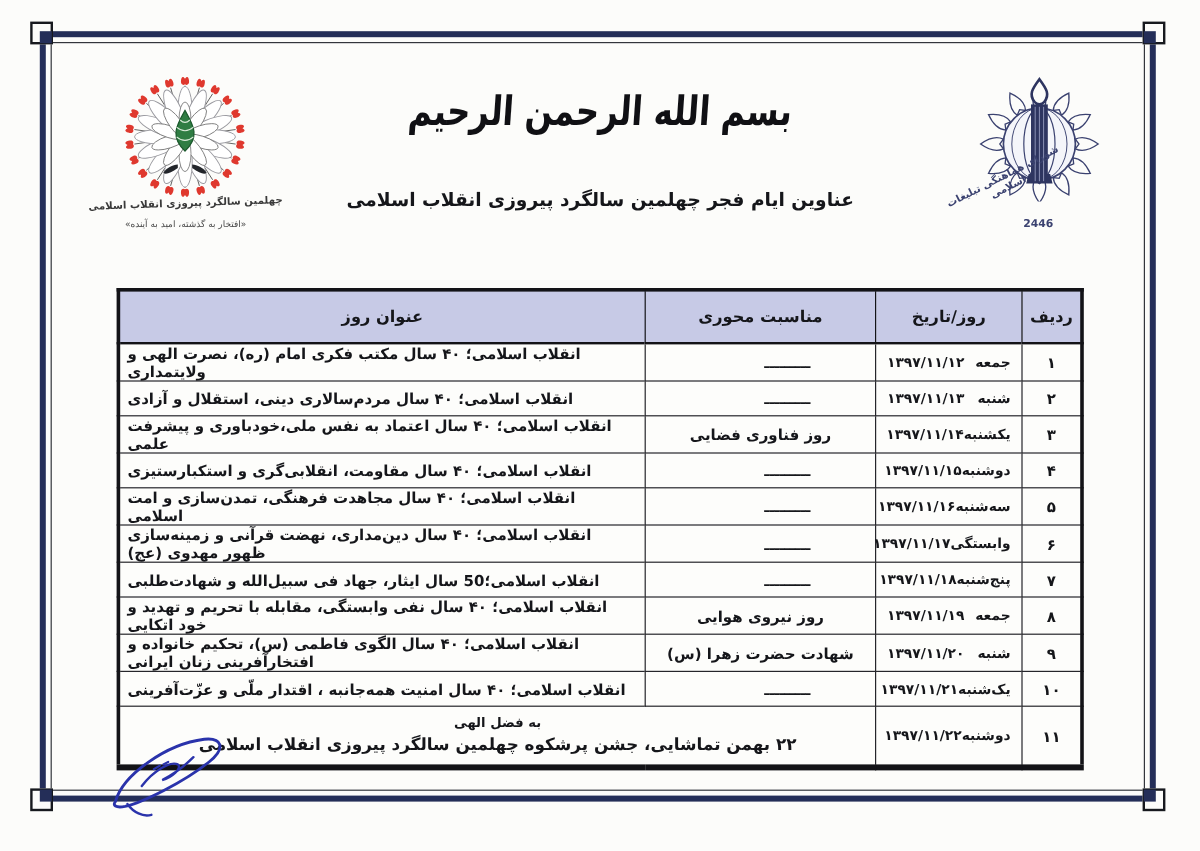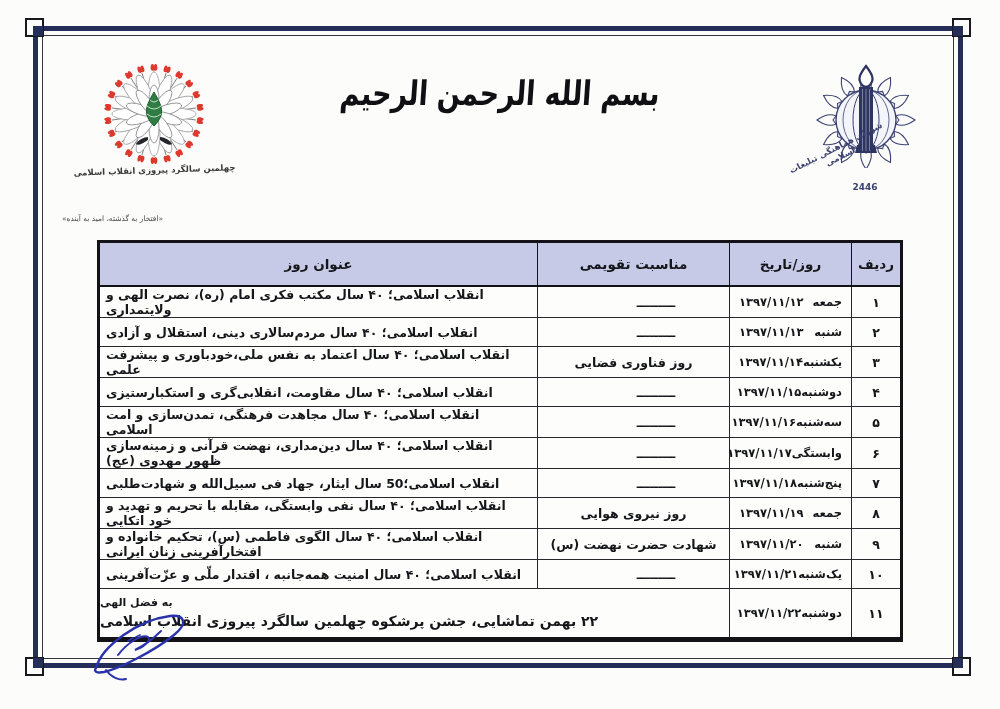--- a/index.html
+++ b/index.html
@@ -22,22 +22,22 @@
     position:absolute;left:0;right:0;top:78px;text-align:center;
     font-size:27px;font-weight:bold;letter-spacing:-1px;
     transform:skewX(-4deg) scaleY(1.25);color:#101014;
   }
   .doc-title{position:absolute;left:0;right:0;top:158px;text-align:center;font-size:15.5px;font-weight:bold;}
   .doc-subtitle{position:absolute;left:0;right:0;top:190px;text-align:center;font-size:15.5px;font-weight:bold;}
   
   .logo-left{position:absolute;left:84px;top:62px;width:140px;height:105px;}
   .logo-left-cap1{position:absolute;left:62px;top:165px;width:185px;text-align:center;
     font-size:8.5px;font-weight:bold;color:#3a3a3a;transform:rotate(-2deg);}
-  .logo-left-cap2{position:absolute;left:62px;top:182px;width:185px;text-align:left;
-    font-size:7.5px;color:#4a4a4a;margin-top:32px;}
+  .logo-left-cap2{position:absolute;left:62px;top:182px;width:185px;text-align:center;
+    font-size:7.5px;color:#4a4a4a;}
   .logo-right{position:absolute;left:796px;top:58px;width:140px;height:110px;}
   .logo-right-cap{position:absolute;left:778px;top:142px;width:120px;text-align:center;
     font-size:8.5px;font-weight:bold;color:#3b4270;transform:rotate(-27deg);}
   .logo-right-year{position:absolute;left:820px;top:182px;width:90px;text-align:center;
     font-size:9px;font-weight:bold;color:#3b4270;}
   
   .doc-table{
     position:absolute;right:97px;top:240px;width:806px;
     border-collapse:collapse;direction:rtl;table-layout:fixed;
     border:3px solid #131317;border-bottom-width:5px;
@@ -50,21 +50,21 @@
     border:1px solid #26262b;font-size:12.5px;font-weight:bold;padding:0;height:28px;
     background:#fdfdfb;
   }
   .doc-table tr.tall td{height:48px;}
   .cell-num{text-align:center;font-size:12px;}
   .cell-date{padding:0 !important;}
   .daterow{display:flex;justify-content:space-between;align-items:center;padding:0 9px;font-size:11.5px;}
   .cell-occasion{text-align:center;font-size:12px;}
   .dash{display:inline-block;font-weight:bold;letter-spacing:0;margin-left:45px;}
   .cell-title{text-align:left;padding-right:10px !important;padding-left:6px !important;font-size:12.5px;}
-  .cell-merged{text-align:left;}
+  .cell-merged{text-align:center;}
   .merged-line1{font-size:11px;font-weight:bold;line-height:1.6;}
   .merged-line2{font-size:14px;font-weight:bold;line-height:1.5;}
   
   .signature{position:absolute;left:76px;top:608px;width:140px;height:80px;z-index:6;}
 </style>
 </head>
 <body>
 
 <div class="stage">
 
@@ -253,33 +253,34 @@
     <path d="M70 8 C76 16 79 21 74 27 C72 29.5 68 29.5 66 27 C61 21 64 16 70 8 Z" fill="#fcfcfa" stroke="#2e3560" stroke-width="2.2"></path>
     <rect x="63" y="29" width="14" height="60" fill="#2e3560"></rect>
     <path d="M61 87 L79 87 L81 95 L59 95 Z" fill="#2e3560"></path>
     <path d="M66.5 31 L66.5 93 M70 31 L70 93 M73.5 31 L73.5 93" stroke="#8f95b8" stroke-width="0.8"></path>
   </svg>
   <div class="logo-right-cap">شورای هماهنگی تبلیغات اسلامی</div>
   <div class="logo-right-year">2446</div>
 
   <div class="bismillah">بسم الله الرحمن الرحیم</div>
 
+  <div class="doc-title">عناوین ایام فجر چهلمین سالگرد پیروزی انقلاب اسلامی</div>
 
   <table class="doc-table">
     <colgroup>
       <col style="width:50px">
         <col style="width:122px">
         <col style="width:192px">
         <col>
     </colgroup>
     <thead>
       <tr>
         <th>ردیف</th>
         <th>روز/تاریخ</th>
-        <th>مناسبت تقویمی</th>
+        <th>مناسبت محوری</th>
         <th>عنوان روز</th>
       </tr>
     </thead>
     <tbody id="table-body">
         <tr>
           <td class="cell-num">۱</td>
           <td class="cell-date">
             <div class="daterow">
               <span class="dayname">جمعه</span>
               <span class="datenum">۱۳۹۷/۱۱/۱۲</span>
@@ -366,21 +367,21 @@
           <td class="cell-title">انقلاب اسلامی؛ ۴۰ سال نفی وابستگی، مقابله با تحریم و تهدید و خود اتکایی</td>
         </tr>
         <tr>
           <td class="cell-num">۹</td>
           <td class="cell-date">
             <div class="daterow">
               <span class="dayname">شنبه</span>
               <span class="datenum">۱۳۹۷/۱۱/۲۰</span>
             </div>
           </td>
-          <td class="cell-occasion"><span>شهادت حضرت نهضت (س)</span></td>
+          <td class="cell-occasion"><span>شهادت حضرت زهرا (س)</span></td>
           <td class="cell-title">انقلاب اسلامی؛ ۴۰ سال الگوی فاطمی (س)، تحکیم خانواده و افتخارآفرینی زنان ایرانی</td>
         </tr>
         <tr>
           <td class="cell-num">۱۰</td>
           <td class="cell-date">
             <div class="daterow">
               <span class="dayname">یک‌شنبه</span>
               <span class="datenum">۱۳۹۷/۱۱/۲۱</span>
             </div>
           </td>

